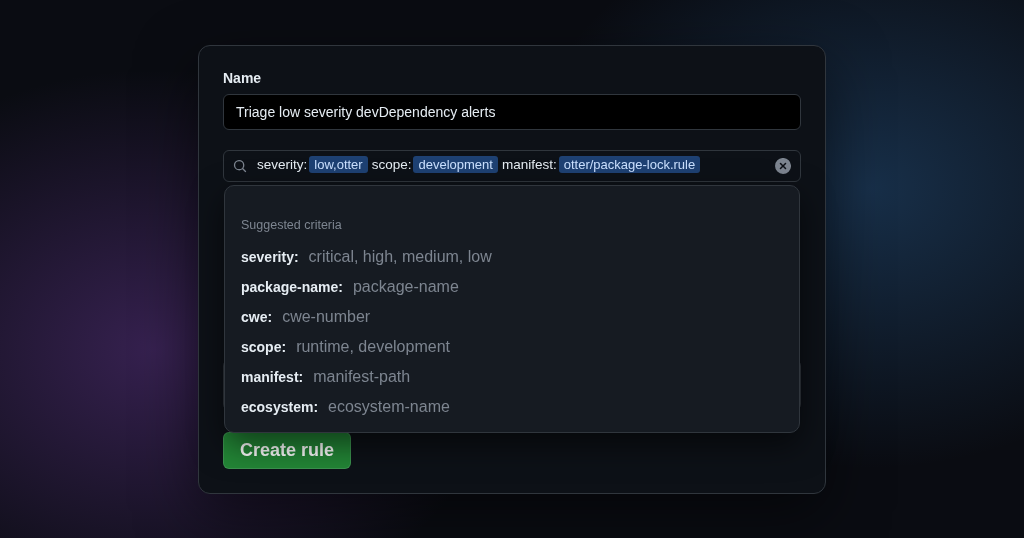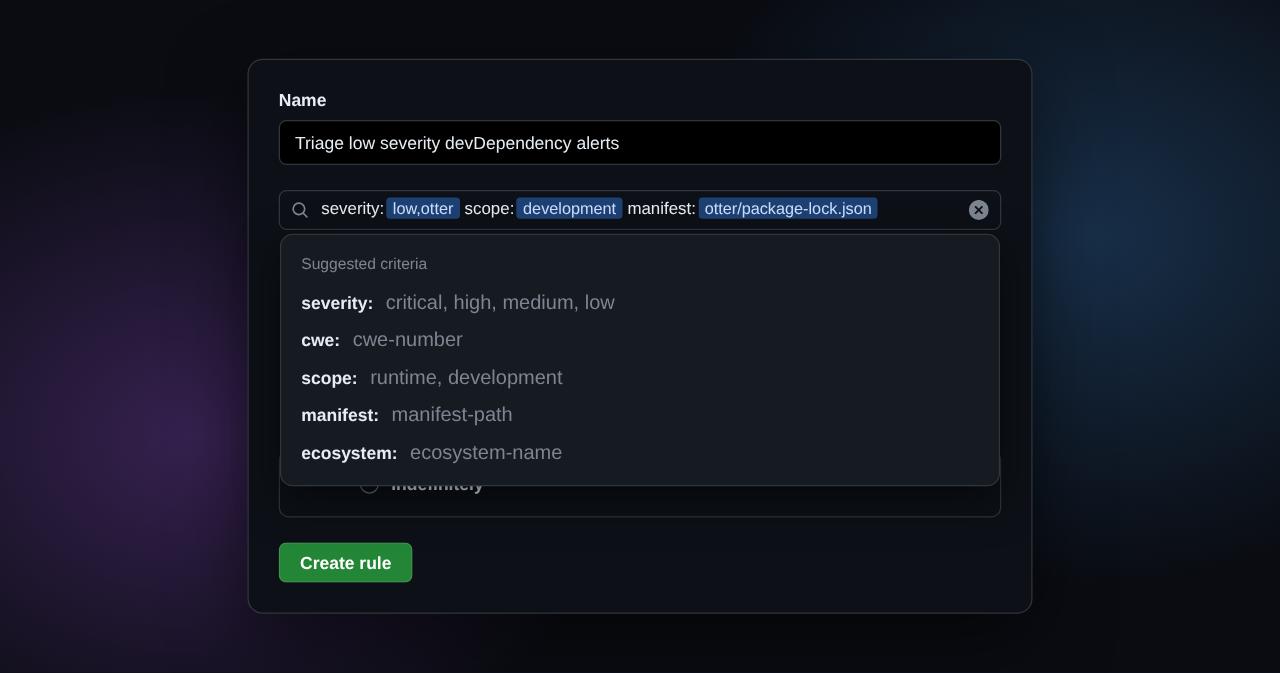--- a/index.html
+++ b/index.html
@@ -65,21 +65,21 @@
     padding: 1px 5px;
     font-size: 13px;
   }
   .suggest {
     position: absolute;
     top: 34px; left: 0;
     width: 100%;
     background: #161b22;
     border: 1px solid #30363d;
     border-radius: 10px;
-    padding: 16px 16px 10px;
+    padding: 32px 16px 10px;
     box-shadow: 0 12px 32px rgba(0,0,0,0.55);
     z-index: 10;
   }
   .suggest-title {
     color: #7d8590;
     font-size: 12.5px;
     margin-bottom: 10px;
   }
   .suggest-row {
     display: flex; align-items: baseline; gap: 10px;
@@ -100,21 +100,21 @@
     flex-shrink: 0;
   }
   .radio-label { color: #e6edf3; font-size: 14px; font-weight: 600; }
   .create-btn {
     margin-top: 20px;
     background: #238636;
     color: #fff;
     border: 1px solid rgba(240,246,252,0.12);
     border-radius: 6px;
     padding: 7px 16px;
-    font-size: 14px;
+    font-size: 18px;
     font-weight: 600;
     cursor: pointer;
   }
 </style>
 </head>
 <body>
 
 <div class="panel">
 
   <label class="field-label">Name</label>
@@ -125,31 +125,35 @@
     <div class="criteria-input">
       <svg class="search-icon" viewBox="0 0 16 16" fill="currentColor">
           <path d="M10.68 11.74a6 6 0 0 1-7.922-8.982 6 6 0 0 1 8.982 7.922l3.04 3.04a.749.749 0 0 1-.326 1.275.75.75 0 0 1-.734-.215ZM11.5 7a4.499 4.499 0 1 0-8.997 0A4.499 4.499 0 0 0 11.5 7Z"></path>
         </svg>
       <div class="tokens">
         <span class="token-key">severity:</span>
         <span class="token-val">low,otter</span>
         <span class="token-key">scope:</span>
         <span class="token-val">development</span>
         <span class="token-key">manifest:</span>
-        <span class="token-val">otter/package-lock.json</span>
+        <span class="token-val">otter/package-lock.rule</span>
       </div>
       <svg class="clear-icon" viewBox="0 0 16 16" fill="currentColor">
           <path d="M2.344 2.343a8 8 0 1 1 11.313 11.314A8 8 0 0 1 2.344 2.343ZM6.03 4.97a.751.751 0 0 0-1.042.018.751.751 0 0 0-.018 1.042L6.94 8 4.97 9.97a.749.749 0 0 0 .326 1.275.75.75 0 0 0 .734-.215L8 9.06l1.97 1.97a.749.749 0 0 0 1.275-.326.75.75 0 0 0-.215-.734L9.06 8l1.97-1.97a.749.749 0 0 0-.326-1.275.75.75 0 0 0-.734.215L8 6.94Z"></path>
         </svg>
 
       <div class="suggest">
         <div class="suggest-title">Suggested criteria</div>
         <div class="suggest-row">
           <span class="suggest-key">severity:</span>
           <span class="suggest-hint">critical, high, medium, low</span>
+        </div>
+        <div class="suggest-row">
+          <span class="suggest-key">package-name:</span>
+          <span class="suggest-hint">package-name</span>
         </div>
         <div class="suggest-row">
           <span class="suggest-key">cwe:</span>
           <span class="suggest-hint">cwe-number</span>
         </div>
         <div class="suggest-row">
           <span class="suggest-key">scope:</span>
           <span class="suggest-hint">runtime, development</span>
         </div>
         <div class="suggest-row">

